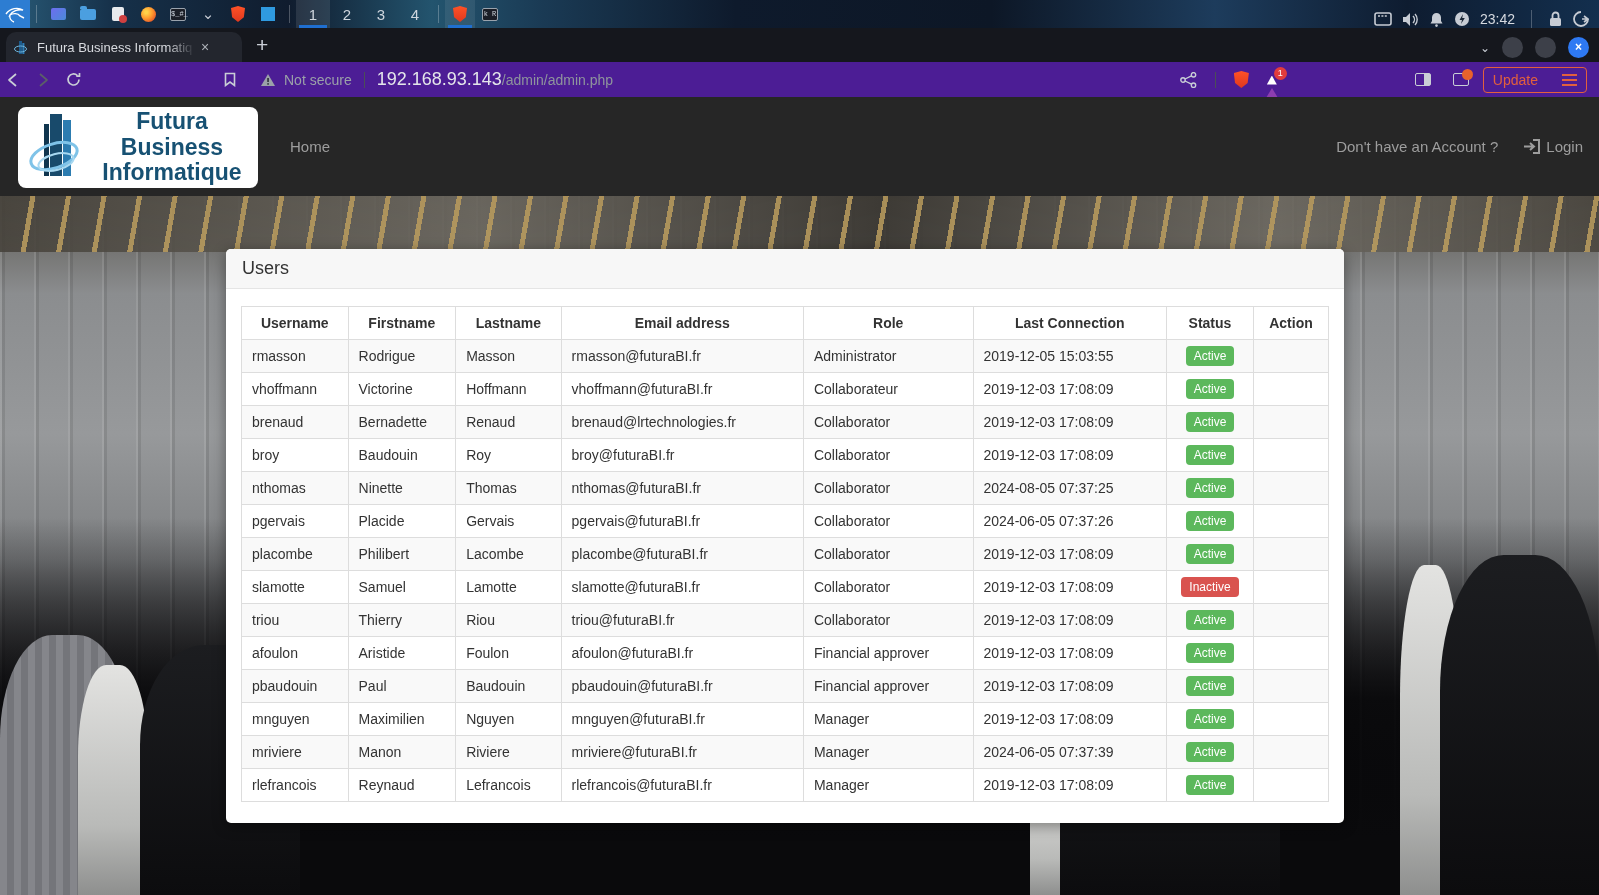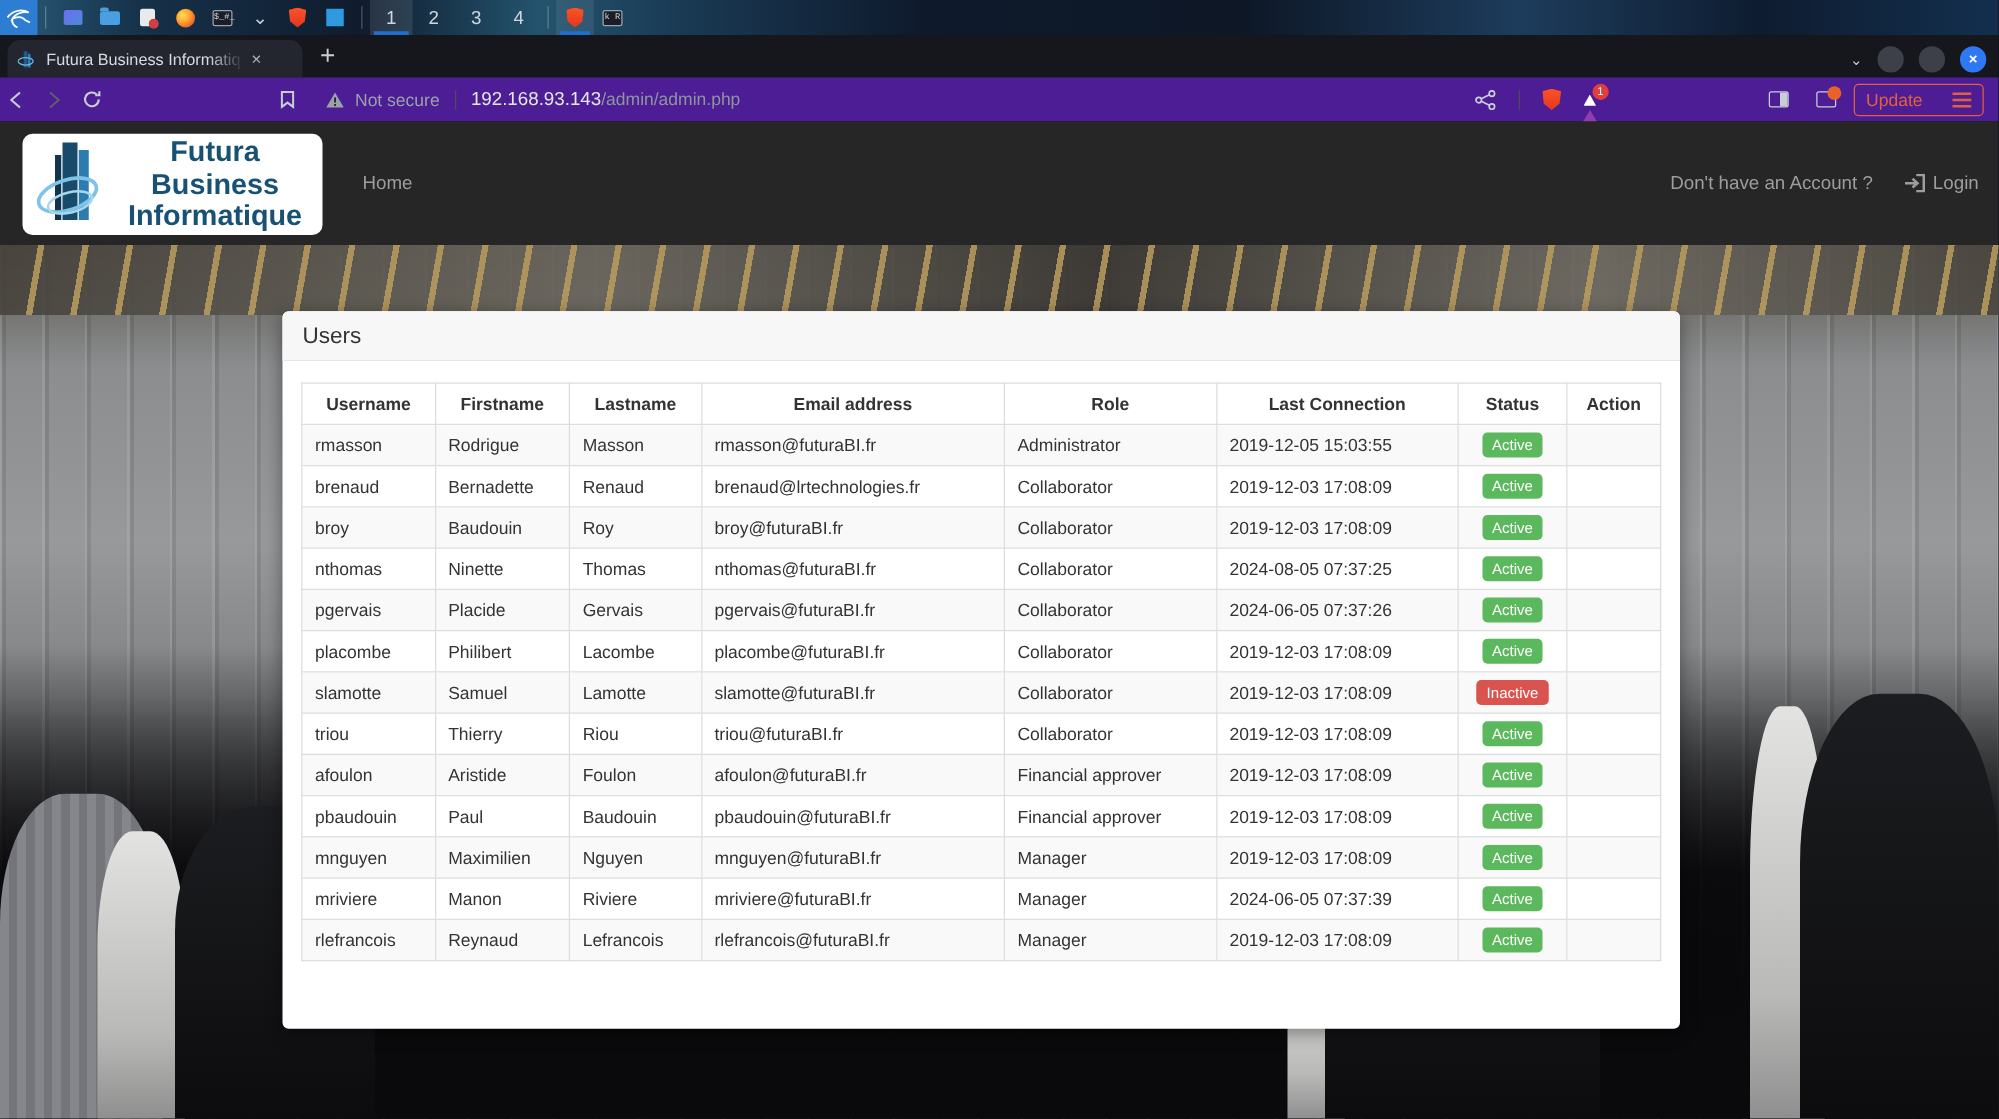--- a/index.html
+++ b/index.html
@@ -3,21 +3,21 @@
 <meta charset="utf-8">
 <style>
   * { margin:0; padding:0; box-sizing:border-box; }
   html,body { width:1599px; height:895px; overflow:hidden; }
   body { font-family:"Liberation Sans", sans-serif; background:#000; }
   .screen { position:relative; width:1599px; height:895px; overflow:hidden; background:#101a28; }
 
   
   .sysbar { position:absolute; top:0; left:0; width:100%; height:28px;
     background:linear-gradient(90deg,#2a5d7a 0%,#16314a 7%,#101c2e 18%,#23546e 27%,#1a3a54 34%,#0e1a2c 46%,#0d1726 62%,#1d3c5c 76%,#0e1c30 88%,#132f4e 100%);
-    display:flex; align-items:flex-start; color:#c7ccd4;flex-direction:column; }
+    display:flex; align-items:flex-end; color:#c7ccd4; }
   .sysbar-left { display:flex; align-items:center; height:100%; }
   .kali-btn { width:30px; height:28px; background:#2d7dd2; display:flex; align-items:center; justify-content:center; }
   .sb-sep { width:1px; height:18px; background:rgba(255,255,255,.25); margin:0 6px; }
   .sb-icon { width:30px; height:28px; display:flex; align-items:center; justify-content:center; font-size:15px; }
   .ws { width:34px; height:28px; display:flex; align-items:center; justify-content:center; font-size:15px; color:#cfd6de; position:relative; }
   .ws.active { background:rgba(255,255,255,.10); }
   .ws.active::after, .sb-icon.active::after { content:""; position:absolute; left:3px; right:3px; bottom:0; height:3px; background:#1f6fd0; }
   .sb-icon.active { position:relative; background:rgba(255,255,255,.08); }
   .sysbar-right { margin-left:auto; display:flex; align-items:center; gap:10px; padding-right:10px; }
   .sys-time { font-size:14px; color:#d6dae0; }
@@ -44,21 +44,21 @@
   .winbtn { width:21px; height:21px; border-radius:50%; background:#3d4049; }
   .winbtn.close { background:#2e79f3; color:#fff; font-size:12px; line-height:21px; text-align:center; font-weight:bold; }
 
   
   .toolbar { position:absolute; top:62px; left:0; width:100%; height:35px; background:#4c1d95; display:flex; align-items:center; color:#c9ced6; }
   .nav-ic { width:30px; text-align:center; font-size:16px; }
   .nav-ic.disabled { color:#5b5f68; }
   .bookmark-ic { margin-left:128px; }
   .sec-chip { display:flex; align-items:center; gap:8px; margin-left:24px; color:#9ba1a9; font-size:14px; }
   .chip-div { width:1px; height:16px; background:#4a4e57; margin:0 4px; }
-  .url-domain { color:#e4e6ea; font-size:15px; }
+  .url-domain { color:#e4e6ea; font-size:18px; }
   .url-path { color:#8f959d; font-size:14px; }
   .toolbar-right { margin-left:auto; display:flex; align-items:center; gap:14px; padding-right:12px; }
   .bat-wrap { position:relative; }
   .shield-ic { width:15px; height:17px; background:linear-gradient(180deg,#ff5226,#e0381f); clip-path:polygon(50% 0,100% 12%,92% 70%,50% 100%,8% 70%,0 12%); }
   .bat-ic { width:0; height:0; border-left:9px solid transparent; border-right:9px solid transparent; border-bottom:15px solid #8c3db0; position:relative; }
   .bat-ic::after { content:""; position:absolute; left:-5px; top:5px; width:10px; height:9px; background:#fff; clip-path:polygon(50% 0,100% 100%,0 100%); }
   .panel-ic { width:16px; height:13px; border:1.5px solid #c9ced6; border-radius:2px; position:relative; }
   .panel-ic::after { content:""; position:absolute; right:0; top:0; bottom:0; width:6px; background:#c9ced6; }
   .rlist-ic { width:16px; height:13px; border:1.5px solid #c9ced6; border-radius:2px; position:relative; }
   .rlist-ic::after { content:""; position:absolute; right:-5px; top:-5px; width:11px; height:11px; background:#e8622c; border-radius:50%; }
@@ -344,20 +344,30 @@
             <td>rmasson</td>
             <td>Rodrigue</td>
             <td>Masson</td>
             <td>rmasson@futuraBI.fr</td>
             <td>Administrator</td>
             <td>2019-12-05 15:03:55</td>
             <td class="center"><span class="badge active">Active</span></td>
             <td></td>
           </tr>
             <tr>
+            <td>vhoffmann</td>
+            <td>Victorine</td>
+            <td>Hoffmann</td>
+            <td>vhoffmann@futuraBI.fr</td>
+            <td>Collaborateur</td>
+            <td>2019-12-03 17:08:09</td>
+            <td class="center"><span class="badge active">Active</span></td>
+            <td></td>
+          </tr>
+            <tr>
             <td>brenaud</td>
             <td>Bernadette</td>
             <td>Renaud</td>
             <td>brenaud@lrtechnologies.fr</td>
             <td>Collaborator</td>
             <td>2019-12-03 17:08:09</td>
             <td class="center"><span class="badge active">Active</span></td>
             <td></td>
           </tr>
             <tr>

